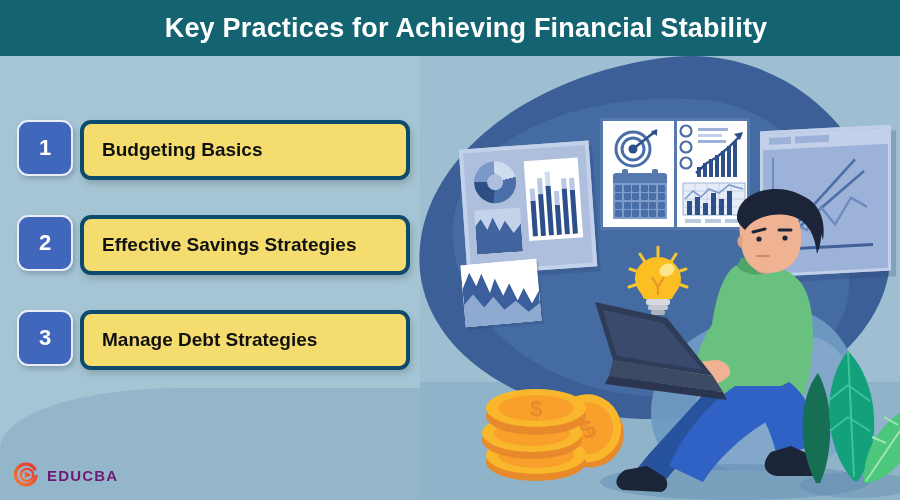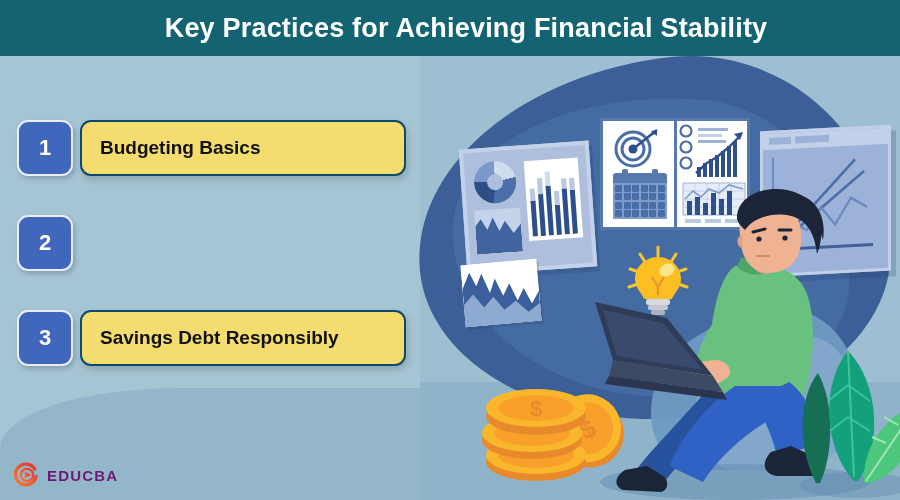--- a/index.html
+++ b/index.html
@@ -52,21 +52,21 @@
   .row{position:relative;height:64px;margin-bottom:31px;}
   .badge{
     position:absolute;left:17px;top:0;width:52px;height:52px;
     background:#4067bb;border:2px solid #e9eef7;border-radius:11px;
     box-shadow:2px 3px 5px rgba(40,60,100,.28);
     display:flex;align-items:center;justify-content:center;
   }
   .badge span{color:#ffffff;font-size:22px;font-weight:bold;}
   .pill{
     position:absolute;left:80px;top:0;width:322px;height:52px;
-    background:#f4dd6e;border:2px solid #0c4a6e;border-radius:11px;
+    background:#f4dd6e;border:4px solid #0c4a6e;border-radius:11px;
     box-shadow:2px 4px 6px rgba(60,80,70,.25);
     display:flex;align-items:center;
   }
   .pill span{
     color:#111111;font-size:19px;font-weight:bold;padding-left:18px;
     white-space:nowrap;
   }
 
   
   .logo{position:absolute;left:14px;bottom:12px;display:flex;align-items:center;z-index:30;}
@@ -397,28 +397,31 @@
       </div>
       <div class="pill">
         <span>Budgeting Basics</span>
       </div>
     </div>
 
     <div class="row">
       <div class="badge">
         <span>2</span>
       </div>
+      <div class="pill">
+        <span>Effective Savings Strategies</span>
+      </div>
     </div>
 
     <div class="row">
       <div class="badge">
         <span>3</span>
       </div>
       <div class="pill">
-        <span>Savings Debt Responsibly</span>
+        <span>Manage Debt Strategies</span>
       </div>
     </div>
 
   </div>
 
   <div class="logo">
     <svg class="logo-mark" viewBox="0 0 40 40">
       <defs>
         <linearGradient id="lg" x1="0" y1="1" x2="1" y2="0">
           <stop offset="0" stop-color="#f47b35"></stop>

